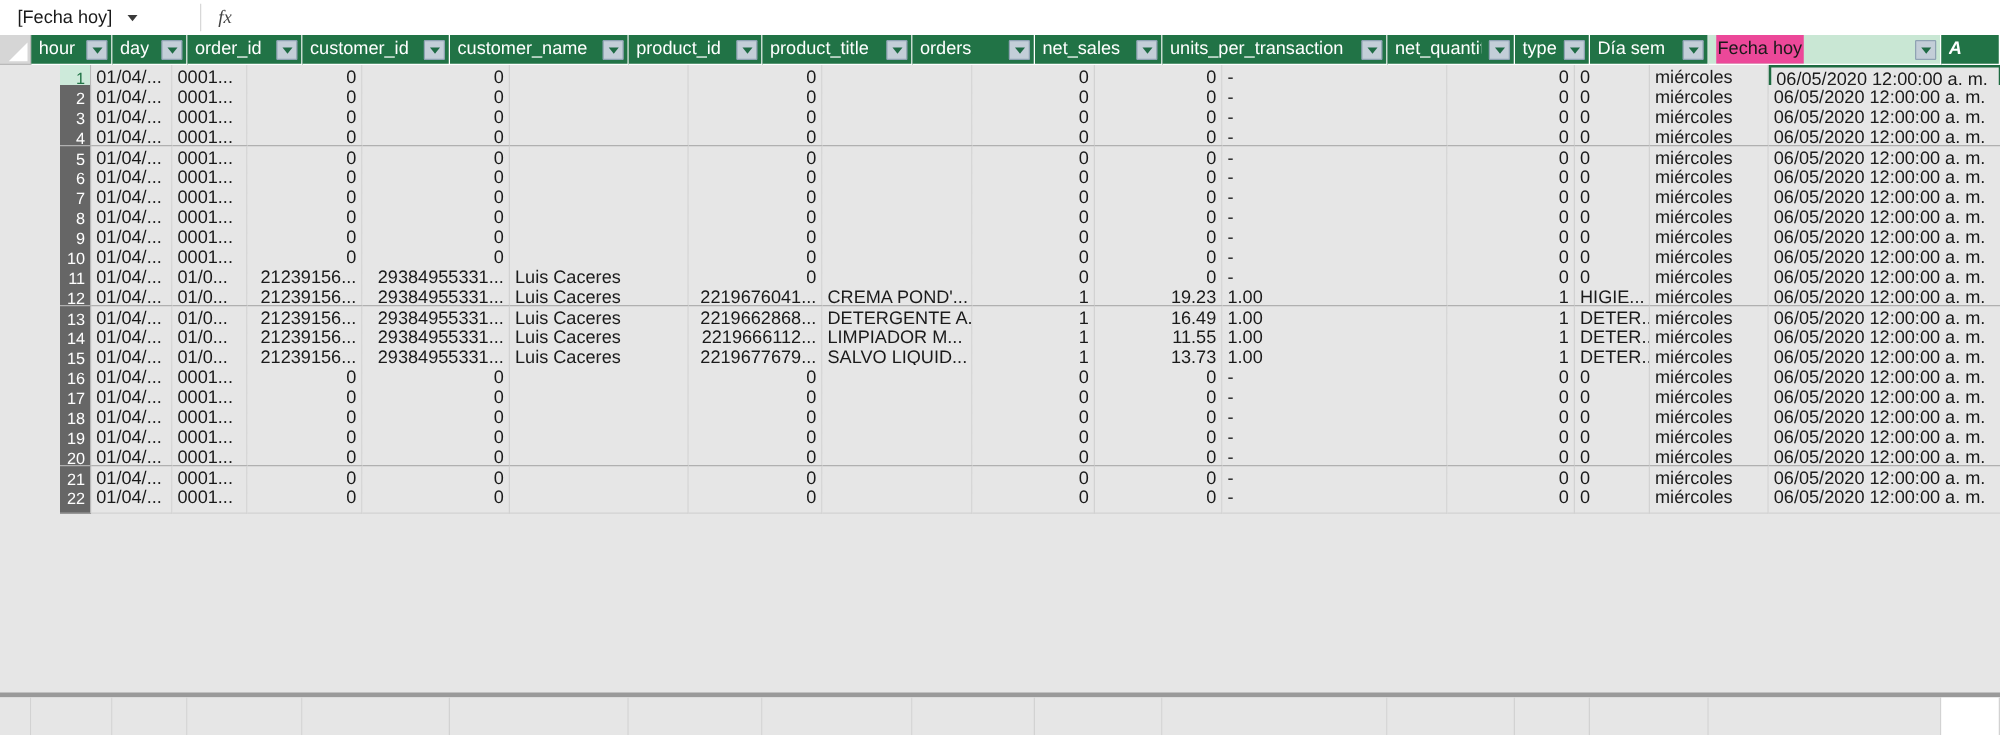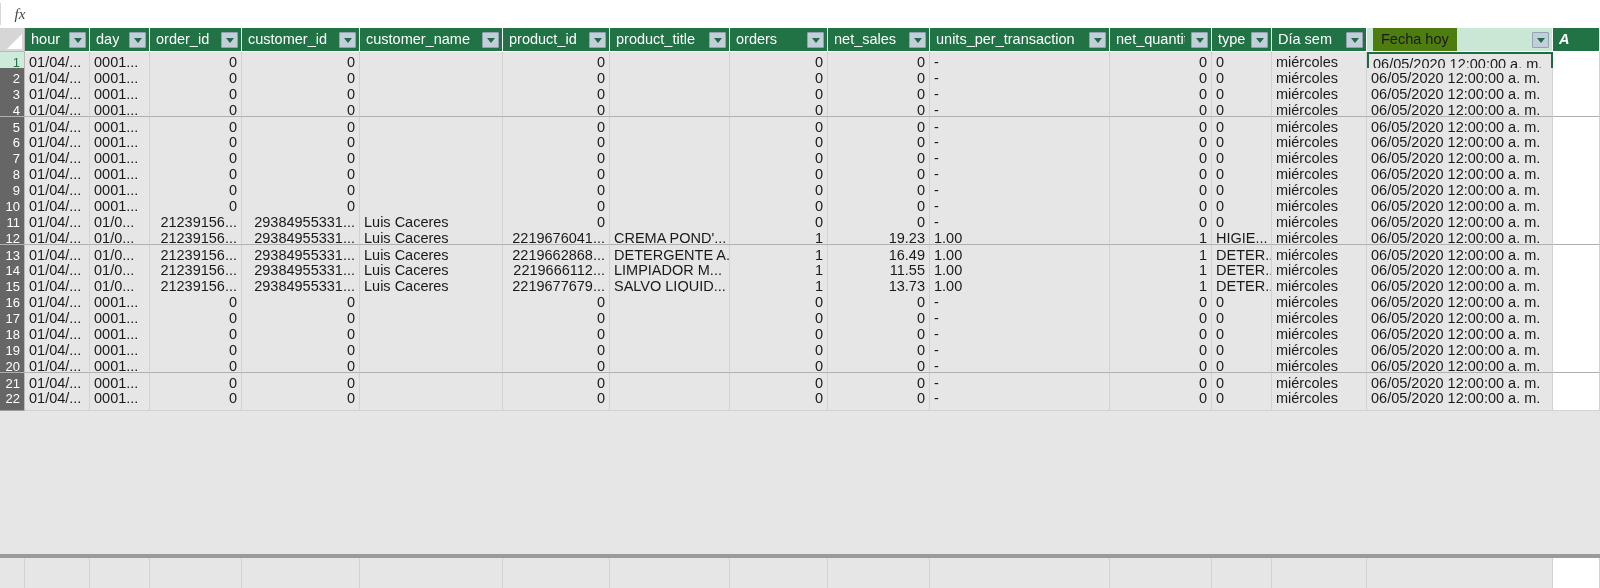--- a/index.html
+++ b/index.html
@@ -133,22 +133,22 @@
     white-space: nowrap;
     overflow: hidden;
     max-width: calc(100% - 26px);
     vertical-align: top;
   }
   .hdr-cell.special {
     background: #c9e7d4;
     color: #1a1a1a;
   }
   .hdr-cell.special .hlabel {
-    background: #4d7c0f;
-    padding: 0 8px;
+    background: #ec4899;
+    padding: 0 1px;
   }
   .hdr-cell.partial {
     background: #217346;
     font-style: italic;
     font-weight: bold;
   }
   .filter-btn {
     position: absolute;
     right: 3px; top: 4px;
     width: 17px; height: 16px;
@@ -170,20 +170,21 @@
   .body-rows {
     position: absolute;
     left: 0; top: 24px;
     width: 1600px;
   }
   .row {
     height: 16px;
     white-space: nowrap;
     font-size: 0;
     position: relative;
+    margin-left: 48px;
   }
   .rownum {
     display: inline-block;
     vertical-align: top;
     width: 25px;
     height: 22.8px;
     box-sizing: border-box;
     background: #666666;
     color: #ffffff;
     font-size: 13px;
@@ -256,20 +257,24 @@
   .bottom-blank .bcell.white {
     background: #ffffff;
   }
 </style>
 </head>
 <body>
 
 <div id="app">
 
   <div class="formula-strip">
+    <div class="name-box">
+      <span class="nb-text">[Fecha hoy]</span>
+      <span class="nb-caret"></span>
+    </div>
     <div class="namebox-divider"></div>
     <div class="fx-zone">
       <span>fx</span>
     </div>
   </div>
 
   <div class="grid">
     <div class="hdr-row" id="hdr-row">
       <div class="corner-cell"></div>
     <div class="hdr-cell" style="width: 65px;"><span class="hlabel">hour</span><span class="filter-btn"></span></div><div class="hdr-cell" style="width: 60px;"><span class="hlabel">day</span><span class="filter-btn"></span></div><div class="hdr-cell" style="width: 92px;"><span class="hlabel">order_id</span><span class="filter-btn"></span></div><div class="hdr-cell" style="width: 118px;"><span class="hlabel">customer_id</span><span class="filter-btn"></span></div><div class="hdr-cell" style="width: 143px;"><span class="hlabel">customer_name</span><span class="filter-btn"></span></div><div class="hdr-cell" style="width: 107px;"><span class="hlabel">product_id</span><span class="filter-btn"></span></div><div class="hdr-cell" style="width: 120px;"><span class="hlabel">product_title</span><span class="filter-btn"></span></div><div class="hdr-cell" style="width: 98px;"><span class="hlabel">orders</span><span class="filter-btn"></span></div><div class="hdr-cell" style="width: 102px;"><span class="hlabel">net_sales</span><span class="filter-btn"></span></div><div class="hdr-cell" style="width: 180px;"><span class="hlabel">units_per_transaction</span><span class="filter-btn"></span></div><div class="hdr-cell" style="width: 102px;"><span class="hlabel">net_quantity</span><span class="filter-btn"></span></div><div class="hdr-cell" style="width: 60px;"><span class="hlabel">type</span><span class="filter-btn"></span></div><div class="hdr-cell" style="width: 95px;"><span class="hlabel">Día sem</span><span class="filter-btn"></span></div><div class="hdr-cell special" style="width: 186px;"><span class="hlabel">Fecha hoy</span><span class="filter-btn"></span></div><div class="hdr-cell partial" style="width: 47px;"><span class="hlabel">A</span></div></div>

